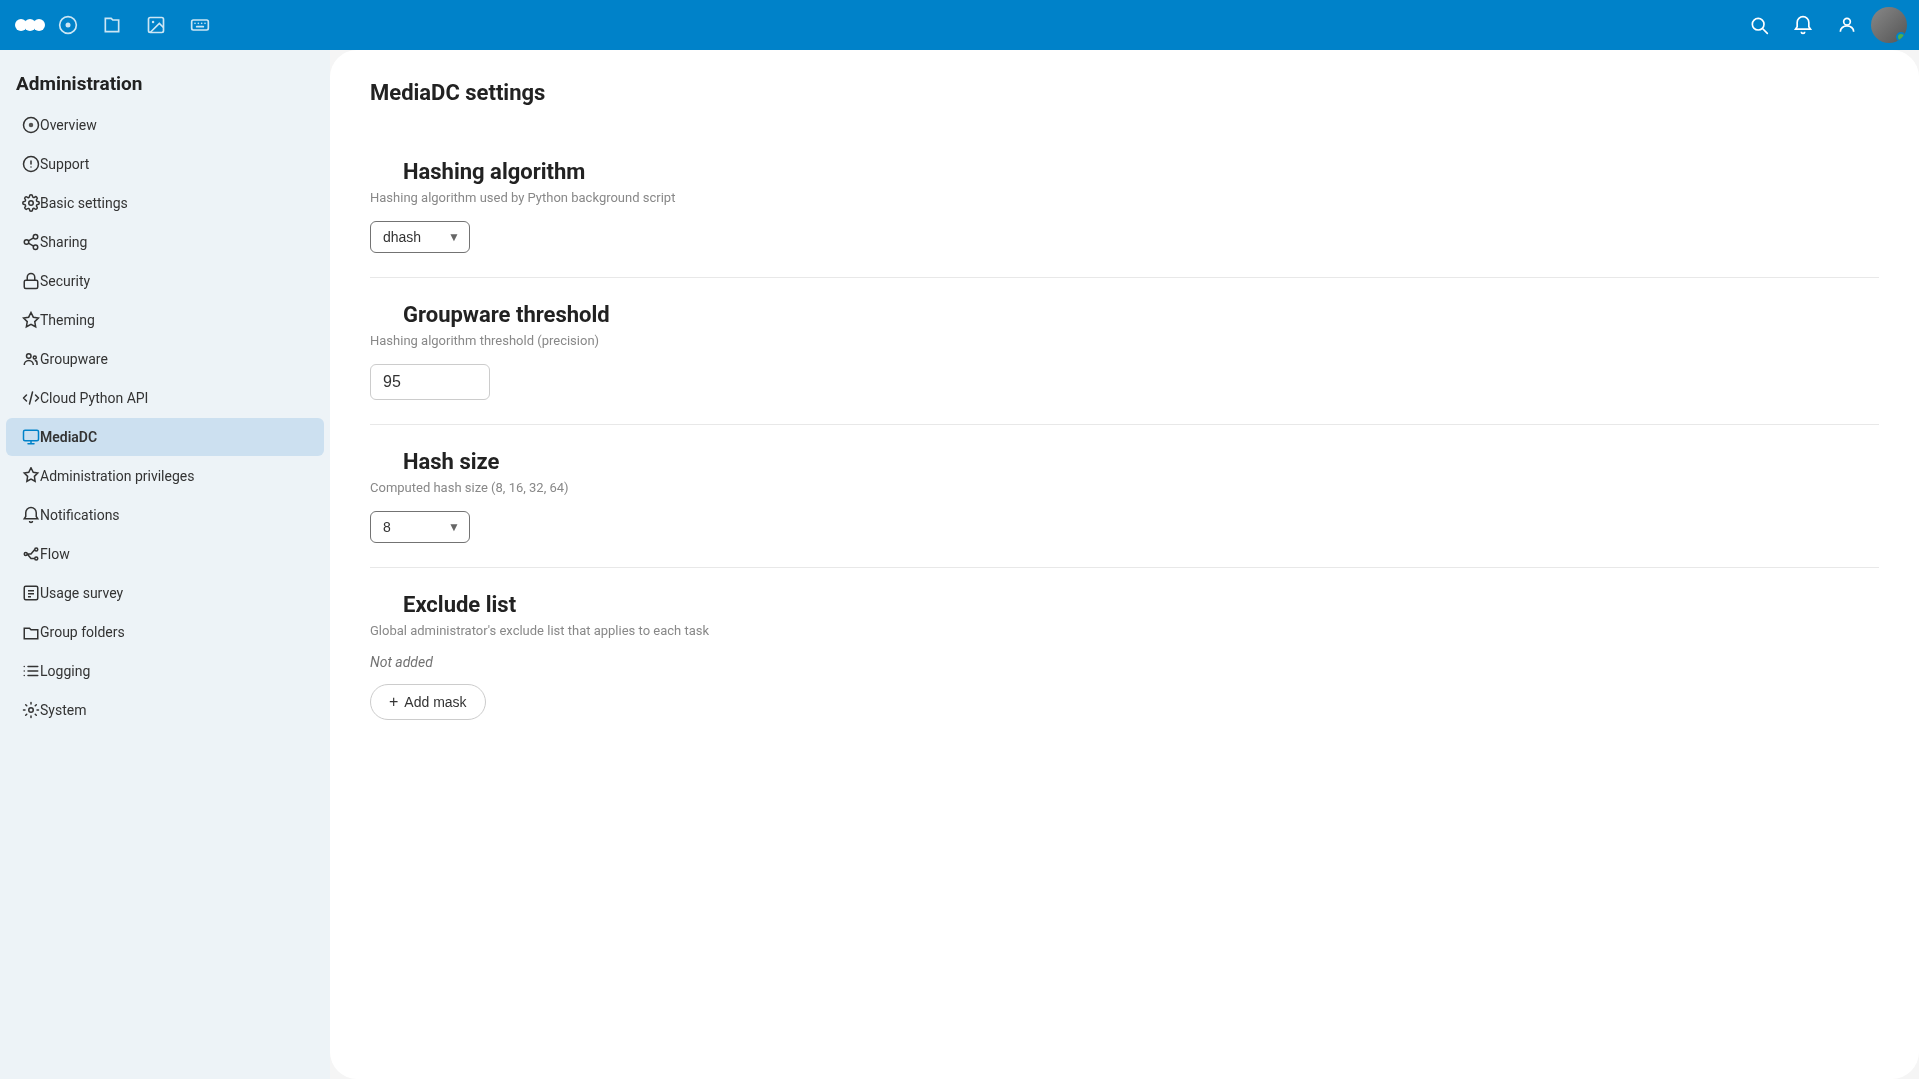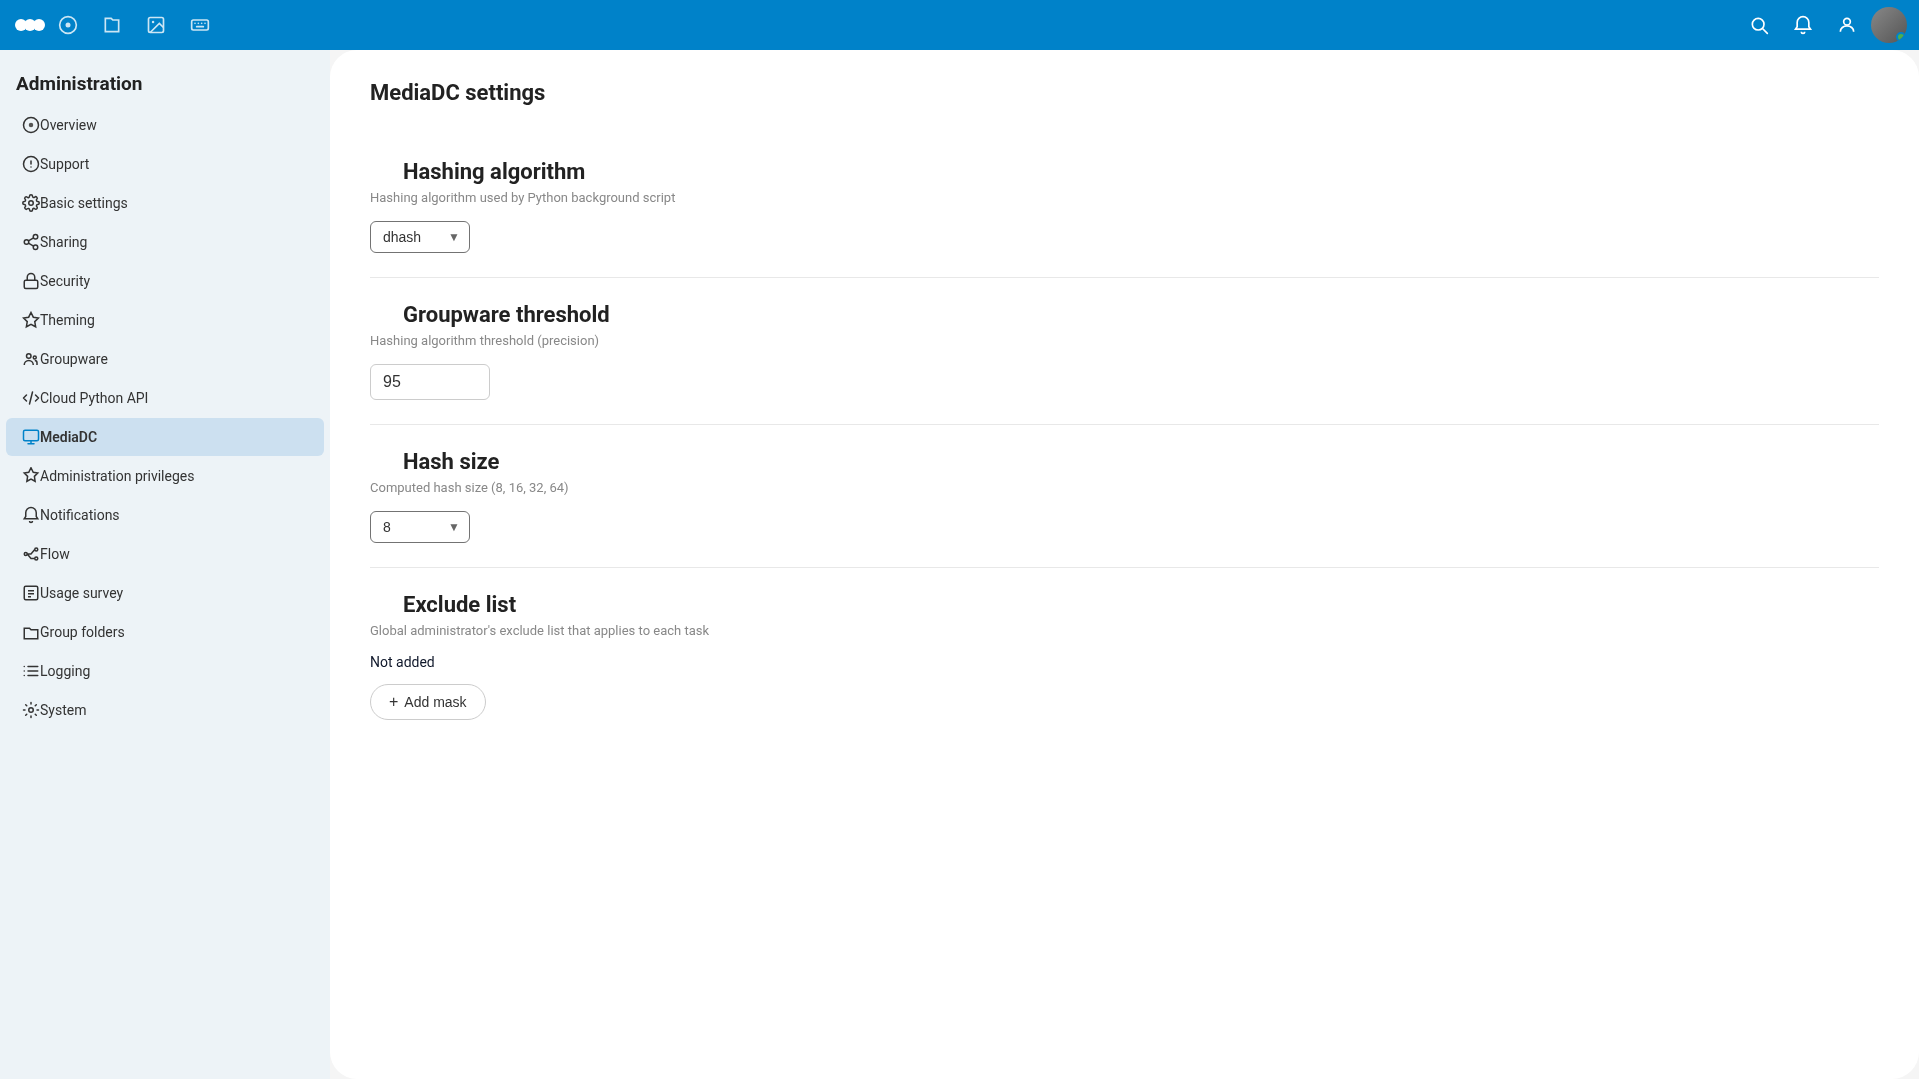--- a/index.html
+++ b/index.html
@@ -179,22 +179,23 @@
       border-radius: 6px;
       padding: 8px 12px;
       font-size: 16px;
       width: 120px;
       color: #333;
     }
 
     
     .not-added {
       font-size: 14px;
-      color: #0f172a;
+      color: #737373;
       margin-bottom: 14px;
+      font-style: italic;
     }
     .add-mask-btn {
       display: inline-flex;
       align-items: center;
       gap: 6px;
       padding: 8px 18px;
       border: 1px solid #ccc;
       border-radius: 20px;
       background: white;
       font-size: 14px;

